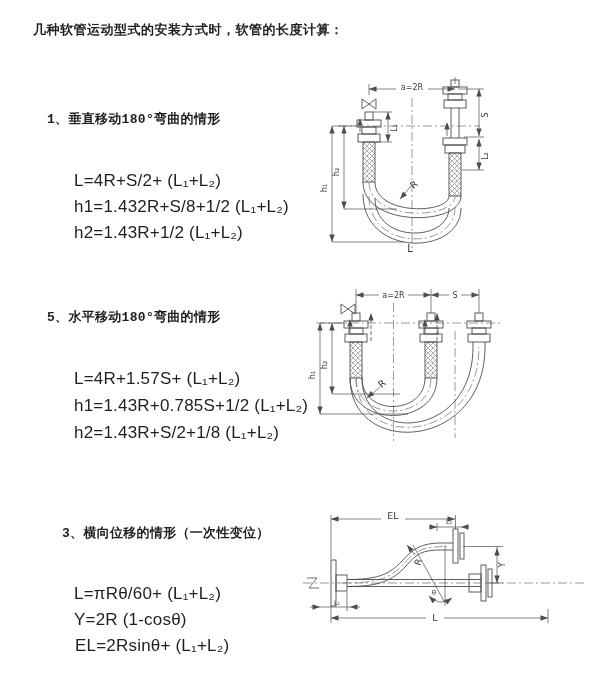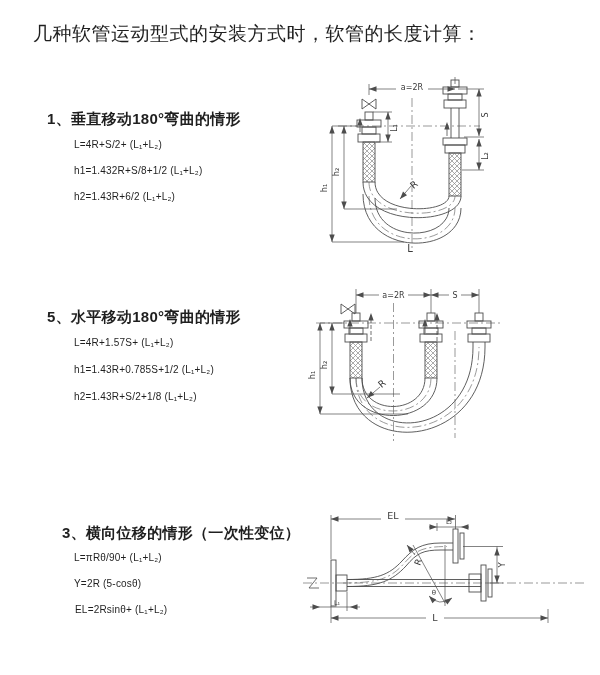--- a/index.html
+++ b/index.html
@@ -1,45 +1,45 @@
 <!DOCTYPE html>
 <html><head>
 <meta charset="utf-8">
 <style>
   html,body{margin:0;padding:0;}
   body{
     width:600px;height:675px;background:#ffffff;position:relative;overflow:hidden;
     font-family:"Liberation Sans","DejaVu Sans",sans-serif;color:#1f1f1f;
   }
   .abs{position:absolute;}
-  .title{font-size:19px;font-weight:normal;letter-spacing:.5px;white-space:nowrap;}
-  .heading{font-size:15px;font-weight:bold;letter-spacing:.3px;white-space:nowrap;}
-  .formula{font-size:10px;letter-spacing:.2px;white-space:nowrap;}
+  .title{font-size:13px;font-weight:bold;letter-spacing:.5px;white-space:nowrap;}
+  .heading{font-size:13px;font-weight:bold;letter-spacing:.3px;white-space:nowrap;font-family:Liberation Mono, monospace;}
+  .formula{font-size:17px;letter-spacing:.2px;white-space:nowrap;margin-top:32px;}
   svg{overflow:visible;}
   svg text{font-family:"DejaVu Sans","Liberation Sans",sans-serif;fill:#3a3a3a;}
   svg .dim{font-size:8px;}
 </style>
 </head>
 <body>
 
 <div class="abs title" style="left:33px;top:21px">几种软管运动型式的安装方式时，软管的长度计算：</div>
 
 <div class="abs heading" style="left:47px;top:110px">1、垂直移动180°弯曲的情形</div>
 <div class="abs formula" style="left:74px;top:139px">L=4R+S/2+ (L₁+L₂)</div>
 <div class="abs formula" style="left:74px;top:165px">h1=1.432R+S/8+1/2 (L₁+L₂)</div>
-<div class="abs formula" style="left:74px;top:191px">h2=1.43R+6/2 (L₁+L₂)</div>
+<div class="abs formula" style="left:74px;top:191px">h2=1.43R+1/2 (L₁+L₂)</div>
 
 <div class="abs heading" style="left:47px;top:308px">5、水平移动180°弯曲的情形</div>
 <div class="abs formula" style="left:74px;top:337px">L=4R+1.57S+ (L₁+L₂)</div>
 <div class="abs formula" style="left:74px;top:364px">h1=1.43R+0.785S+1/2 (L₁+L₂)</div>
 <div class="abs formula" style="left:74px;top:391px">h2=1.43R+S/2+1/8 (L₁+L₂)</div>
 
 <div class="abs heading" style="left:62px;top:524px">3、横向位移的情形（一次性变位）</div>
-<div class="abs formula" style="left:74px;top:552px">L=πRθ/90+ (L₁+L₂)</div>
-<div class="abs formula" style="left:74px;top:578px">Y=2R (5-cosθ)</div>
+<div class="abs formula" style="left:74px;top:552px">L=πRθ/60+ (L₁+L₂)</div>
+<div class="abs formula" style="left:74px;top:578px">Y=2R (1-cosθ)</div>
 <div class="abs formula" style="left:75px;top:604px">EL=2Rsinθ+ (L₁+L₂)</div>
 
 <svg class="abs" style="left:312px;top:76px" width="280" height="178" viewBox="0 0 280 178">
   <defs>
     <path id="ah1" d="M0,0 L7.5,2.7 L7.5,-2.7 Z"></path>
     <pattern id="xh1" width="5" height="5" patternUnits="userSpaceOnUse">
       <path d="M0,0 L5,5 M5,0 L0,5" stroke="#8a8a8a" stroke-width="0.7" fill="none"></path>
     </pattern>
   </defs>
   <g stroke="#4d4d4d" fill="none" stroke-width="0.9">

